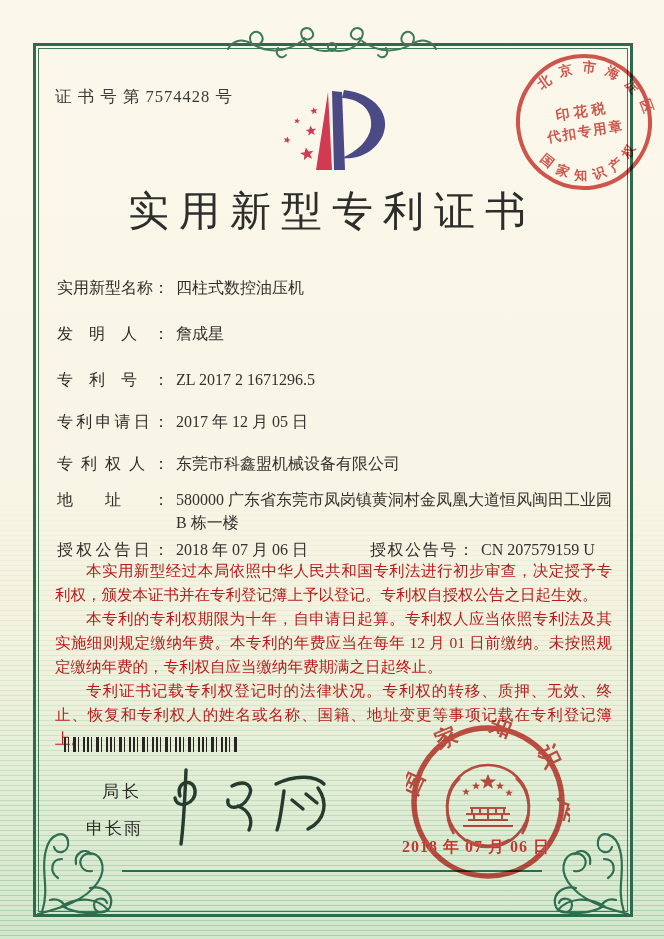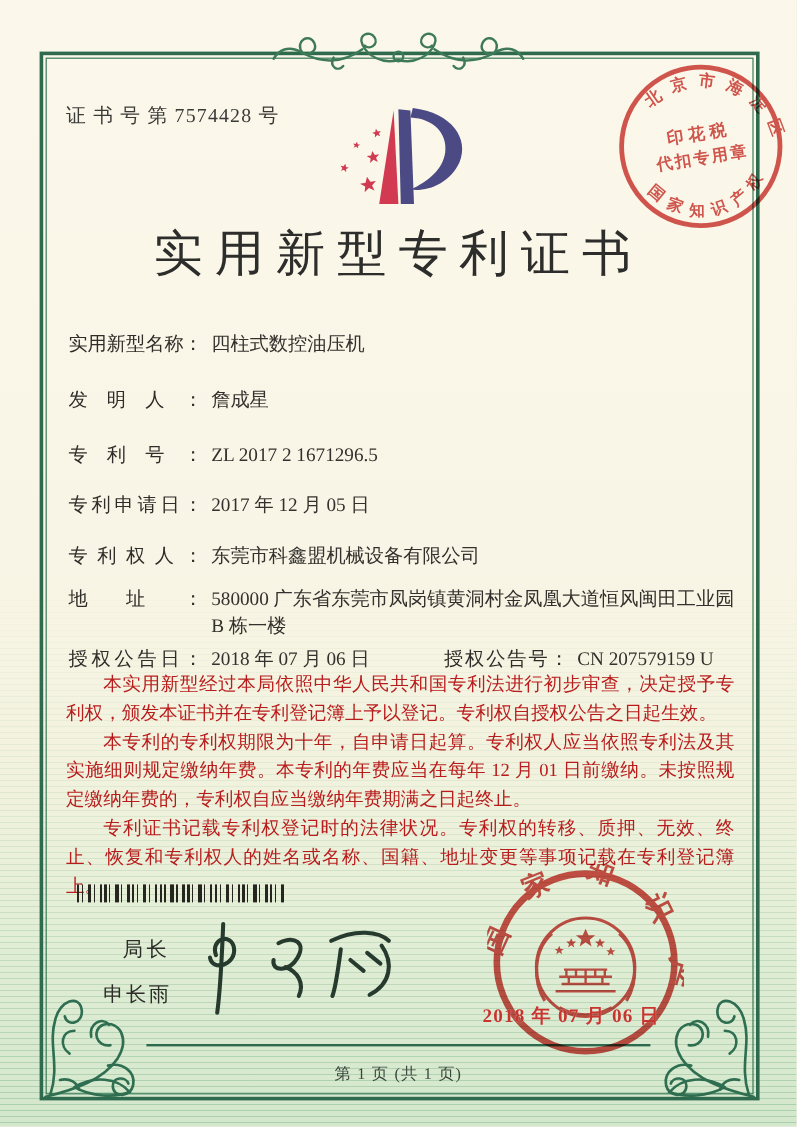--- a/index.html
+++ b/index.html
@@ -237,14 +237,13 @@
         <textPath href="#taxTop" startOffset="58">北京市海淀区地方税务局</textPath>
       </text>
       <text font-size="13" font-weight="bold" fill="#cc3b35" letter-spacing="7" font-family="Liberation Serif, DejaVu Serif, serif">
         <textPath href="#taxBottom" startOffset="8">国家知识产权局</textPath>
       </text>
       <text x="76" y="70" text-anchor="middle" font-size="14" font-weight="bold" fill="#cc3b35" letter-spacing="4" font-family="Liberation Serif, DejaVu Serif, serif">印花税</text>
       <text x="76" y="90" text-anchor="middle" font-size="13.5" font-weight="bold" fill="#cc3b35" letter-spacing="2" font-family="Liberation Serif, DejaVu Serif, serif">代扣专用章</text>
     </g>
   </svg>
 
-  <div class="footer">第 1 页 (共 1 页)</div>
 </div>
 
 </body></html>

